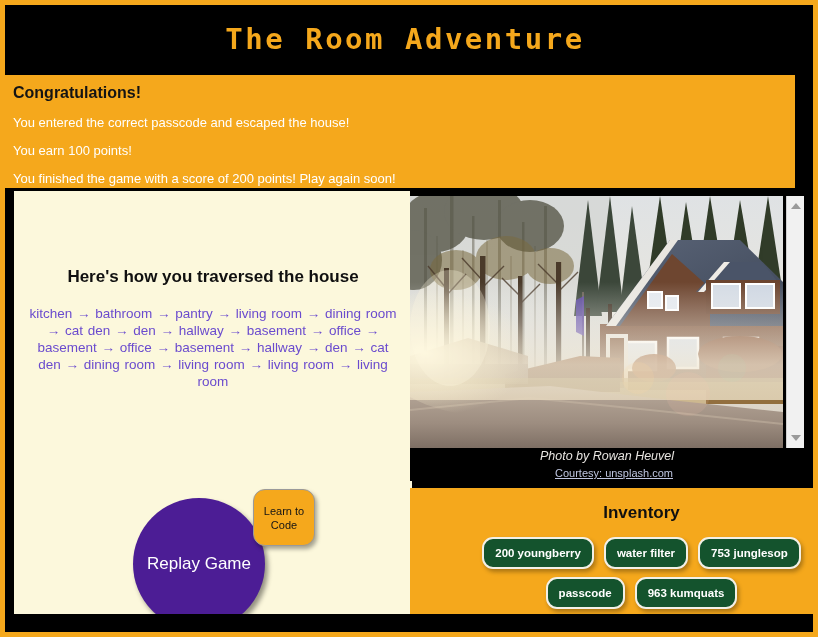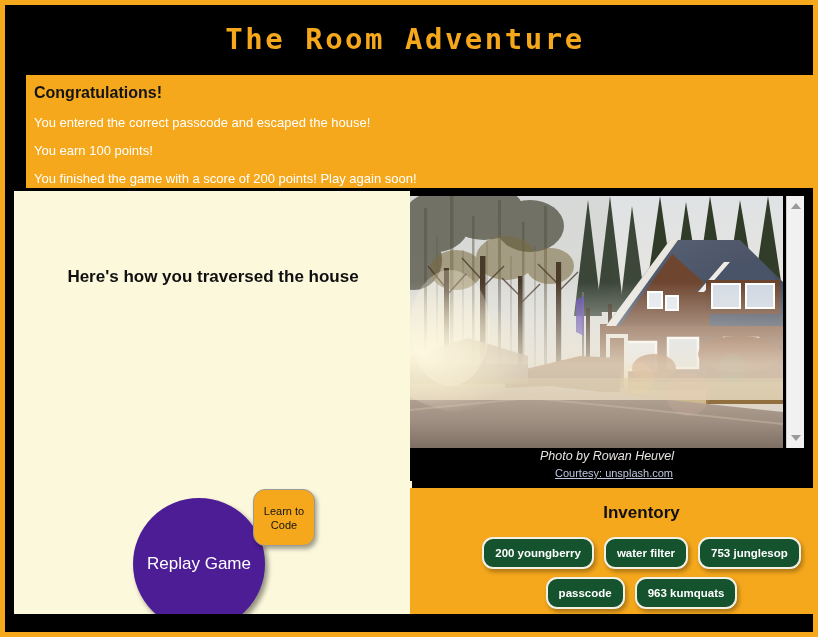--- a/index.html
+++ b/index.html
@@ -40,21 +40,21 @@
     font-size: 29px;
     font-weight: bold;
     color: #F5A81C;
     letter-spacing: 2.5px;
     white-space: nowrap;
   }
 
   
   .congrats-banner {
     position: absolute;
-    left: 21px;
+    left: 0;
     top: 70px;
     width: 790px;
     height: 113px;
     background: #F5A81C;
     box-sizing: border-box;
     padding: 6px 0 0 8px;
     overflow: hidden;
   }
   .congrats-heading {
     font-size: 16px;
@@ -280,20 +280,21 @@
 
   <div class="congrats-banner">
     <div class="congrats-heading">Congratulations!</div>
     <div class="congrats-line">You entered the correct passcode and escaped the house!</div>
     <div class="congrats-line">You earn 100 points!</div>
     <div class="congrats-line">You finished the game with a score of 200 points! Play again soon!</div>
   </div>
 
   <div class="left-panel">
     <div class="traverse-heading">Here's how you traversed the house</div>
+    <div class="traverse-path">kitchen → bathroom → pantry → living room → dining room → cat den → den → hallway → basement → office → basement → office → basement → hallway → den → cat den → dining room → living room → living room → living room</div>
 
     <div class="replay-wrap">
       <div class="replay-circle">Replay Game</div>
     </div>
 
     <div class="learn-btn">Learn to Code</div>
   </div>
 
   <div class="photo-panel">
     <div class="photo-box">

